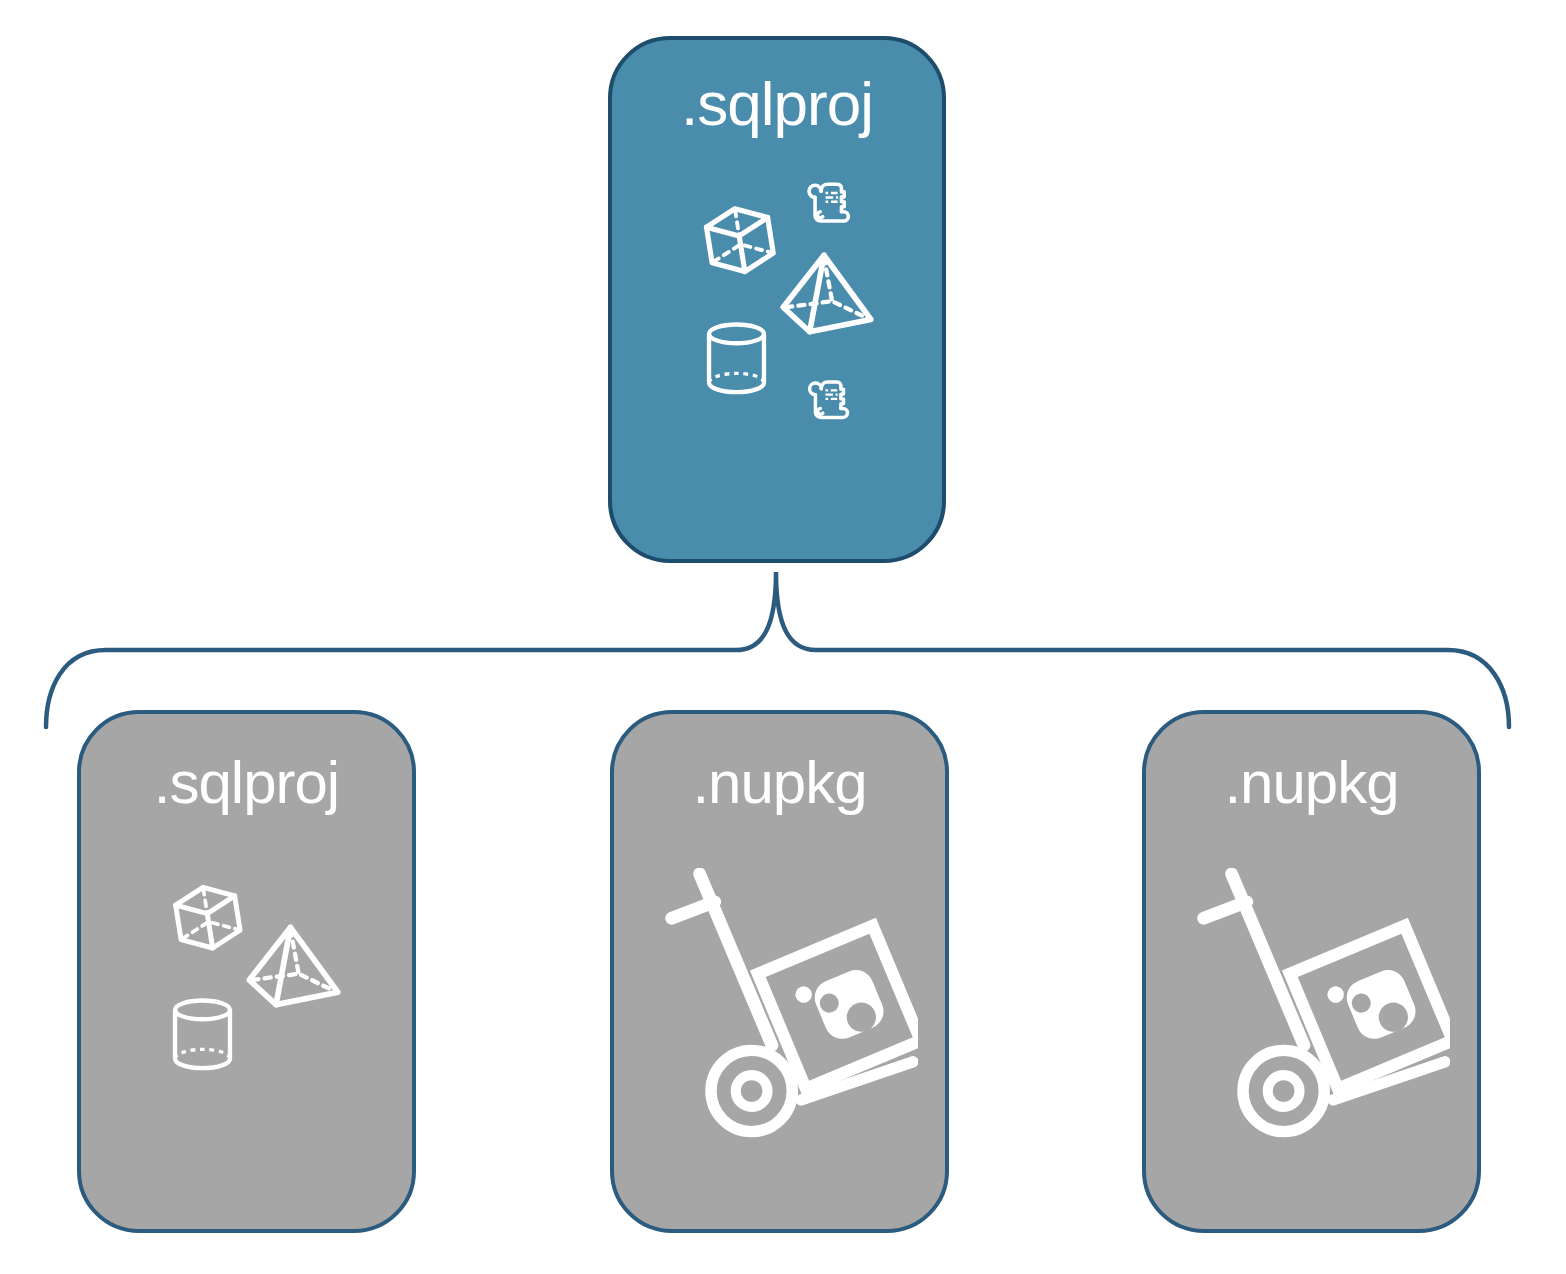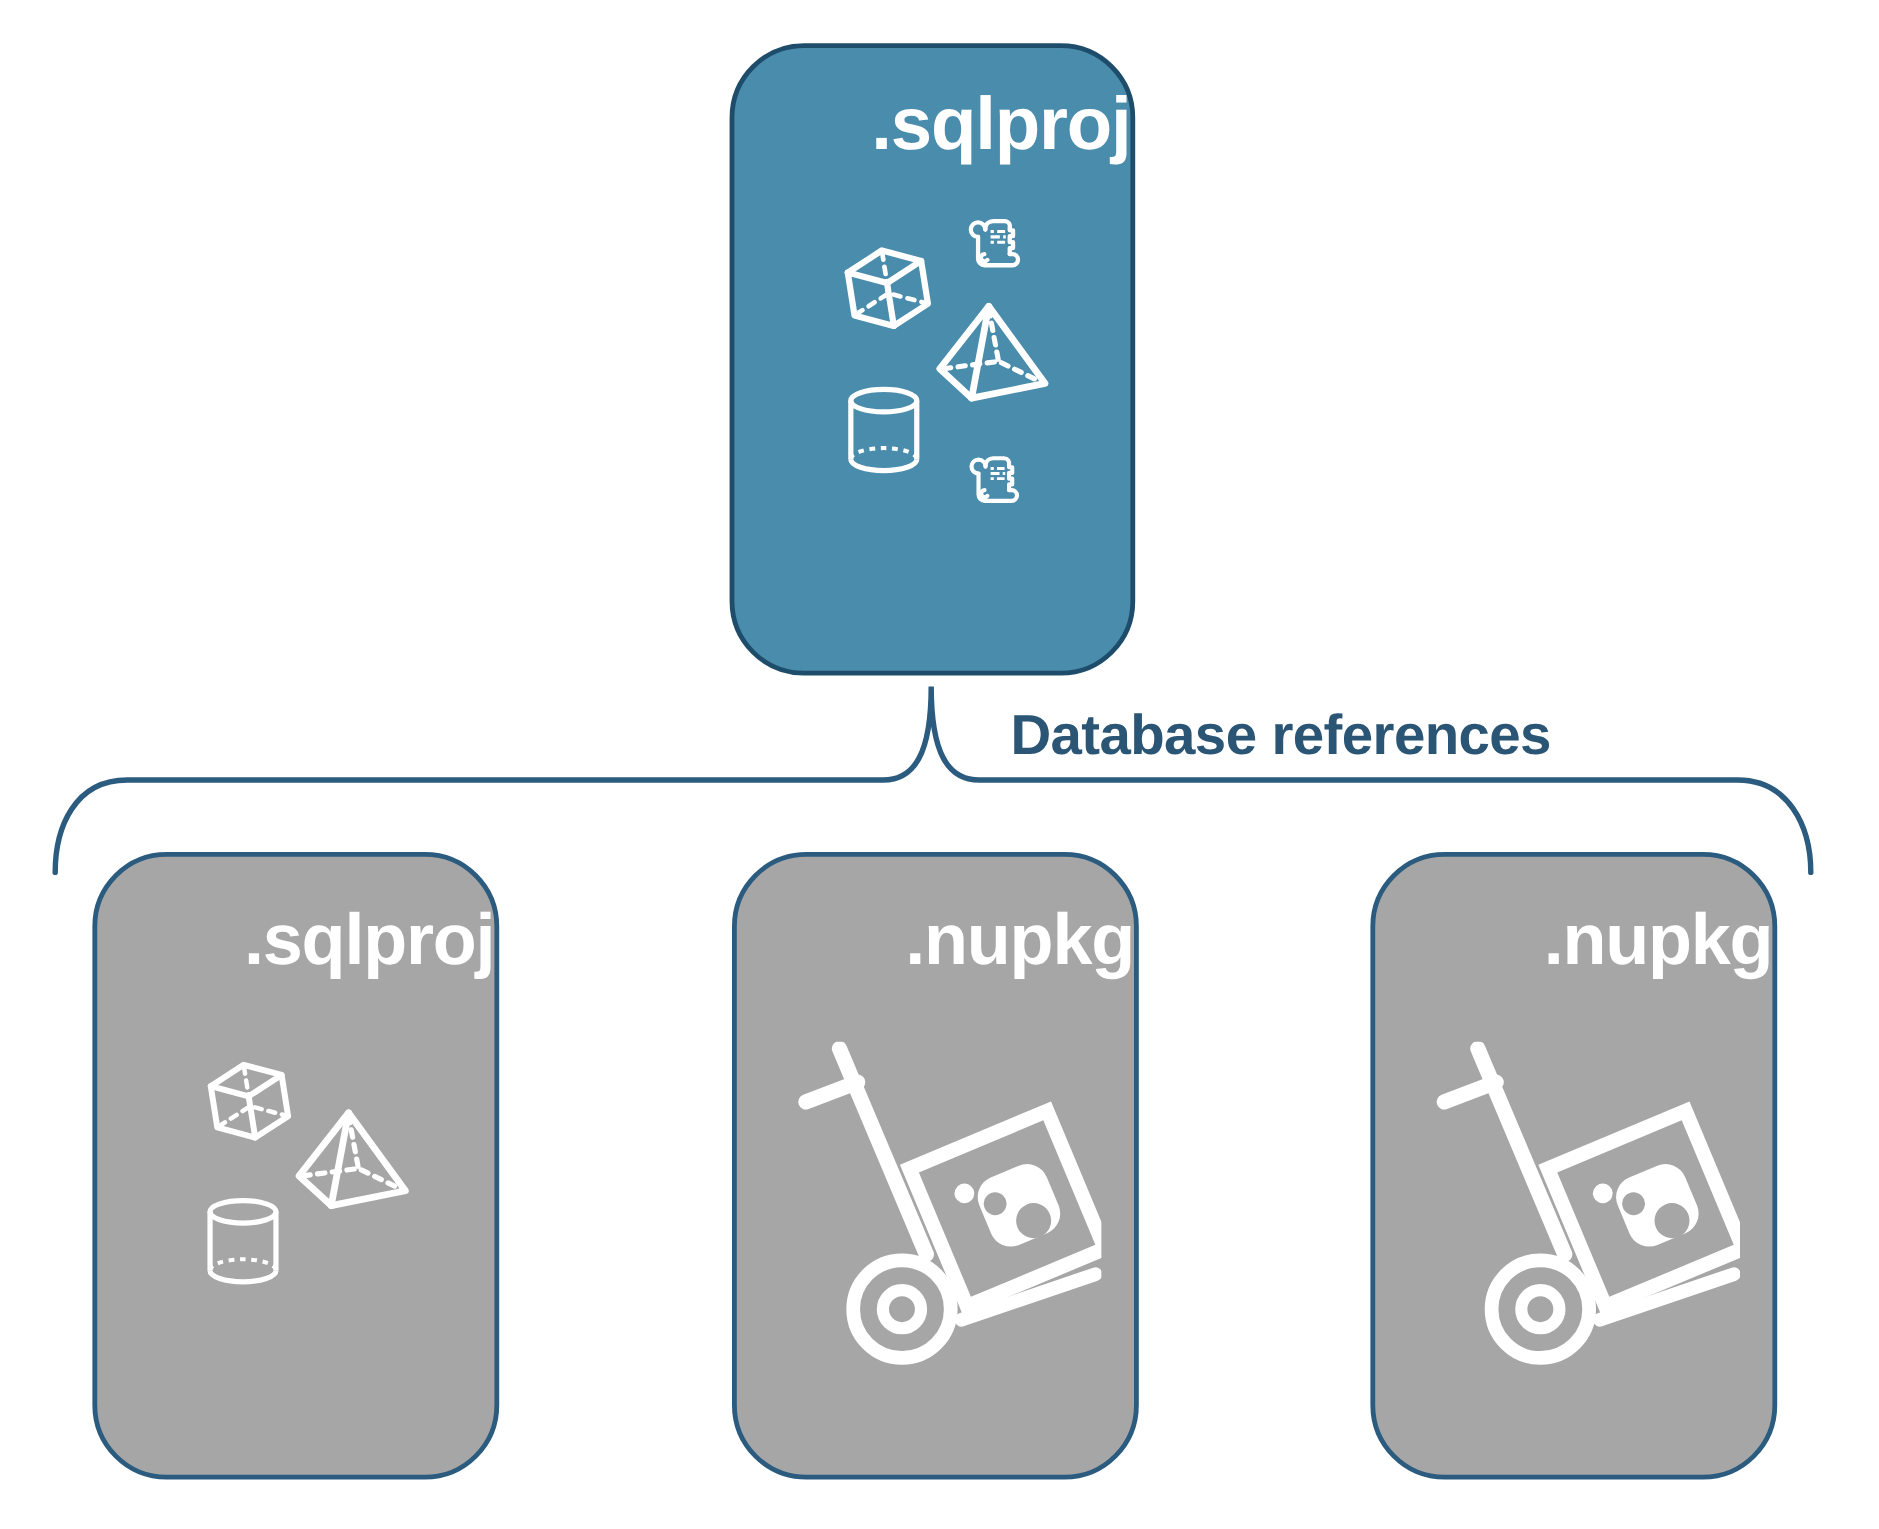--- a/index.html
+++ b/index.html
@@ -21,21 +21,21 @@
   }
   .node-child{
     top:710px;width:339px;height:523px;
     background:var(--gray-fill,#A6A6A6);
     border:4px solid var(--gray-border,#2B5B7E);
   }
   .child-0{left:77px;}
   .child-1{left:610px;}
   .child-2{left:1142px;}
   .node-label{
-    display:block;text-align:right;color:#fff;font-weight:bold;
+    display:block;text-align:center;color:#fff;font-weight:normal;
     font-size:62px;letter-spacing:-1px;margin-top:30px;line-height:1.1;
   }
   .node-child .node-label{font-size:60px;margin-top:36px;}
   .icon{position:absolute;display:block;}
   
   .r-cube{left:84px;top:158px;width:88px;height:86px;}
   .r-scroll1{left:186px;top:136px;width:55px;height:56px;}
   .r-pyramid{left:163px;top:208px;width:102px;height:90px;}
   .r-cylinder{left:91px;top:280px;width:67px;height:78px;}
   .r-scroll2{left:187px;top:334px;width:53px;height:54px;}
@@ -138,21 +138,20 @@
         <use href="#icon-pyramid"></use>
       </svg>
     <svg class="icon r-cylinder">
         <use href="#icon-cylinder"></use>
       </svg>
     <svg class="icon r-scroll2">
         <use href="#icon-scroll"></use>
       </svg>
   </div>
 
-  <div class="connector-label">Database references</div>
 
   <div class="node node-child child-0">
     <span class="node-label">.sqlproj</span>
     <svg class="icon c-cube">
         <use href="#icon-cube"></use>
       </svg>
     <svg class="icon c-pyramid">
         <use href="#icon-pyramid"></use>
       </svg>
     <svg class="icon c-cylinder">

